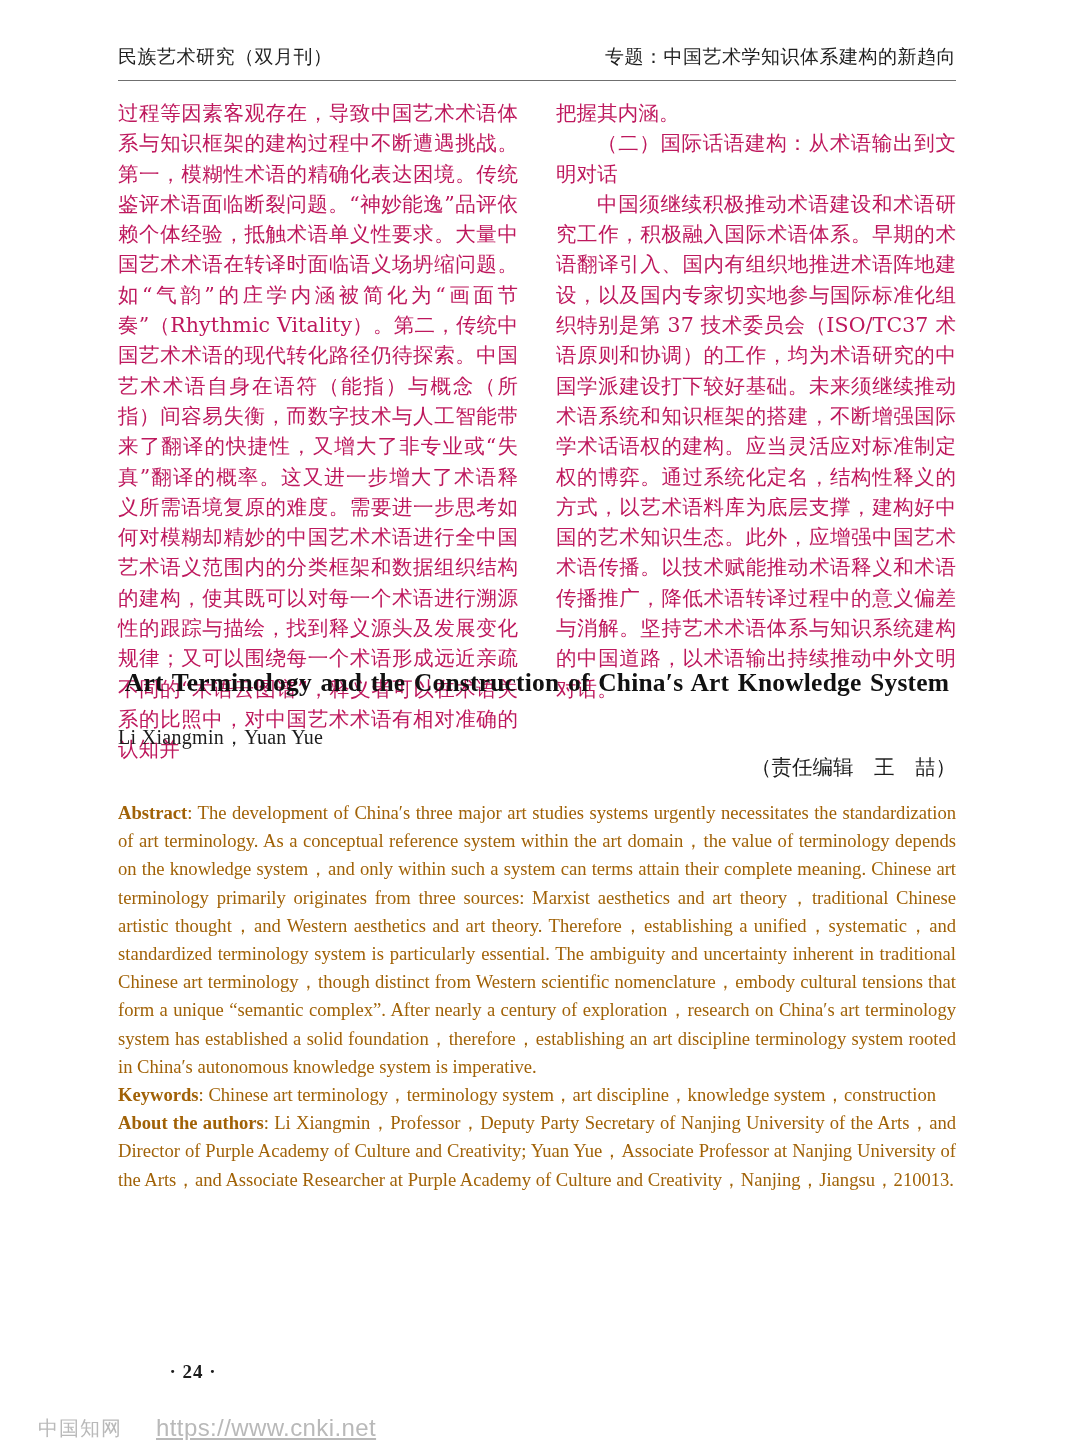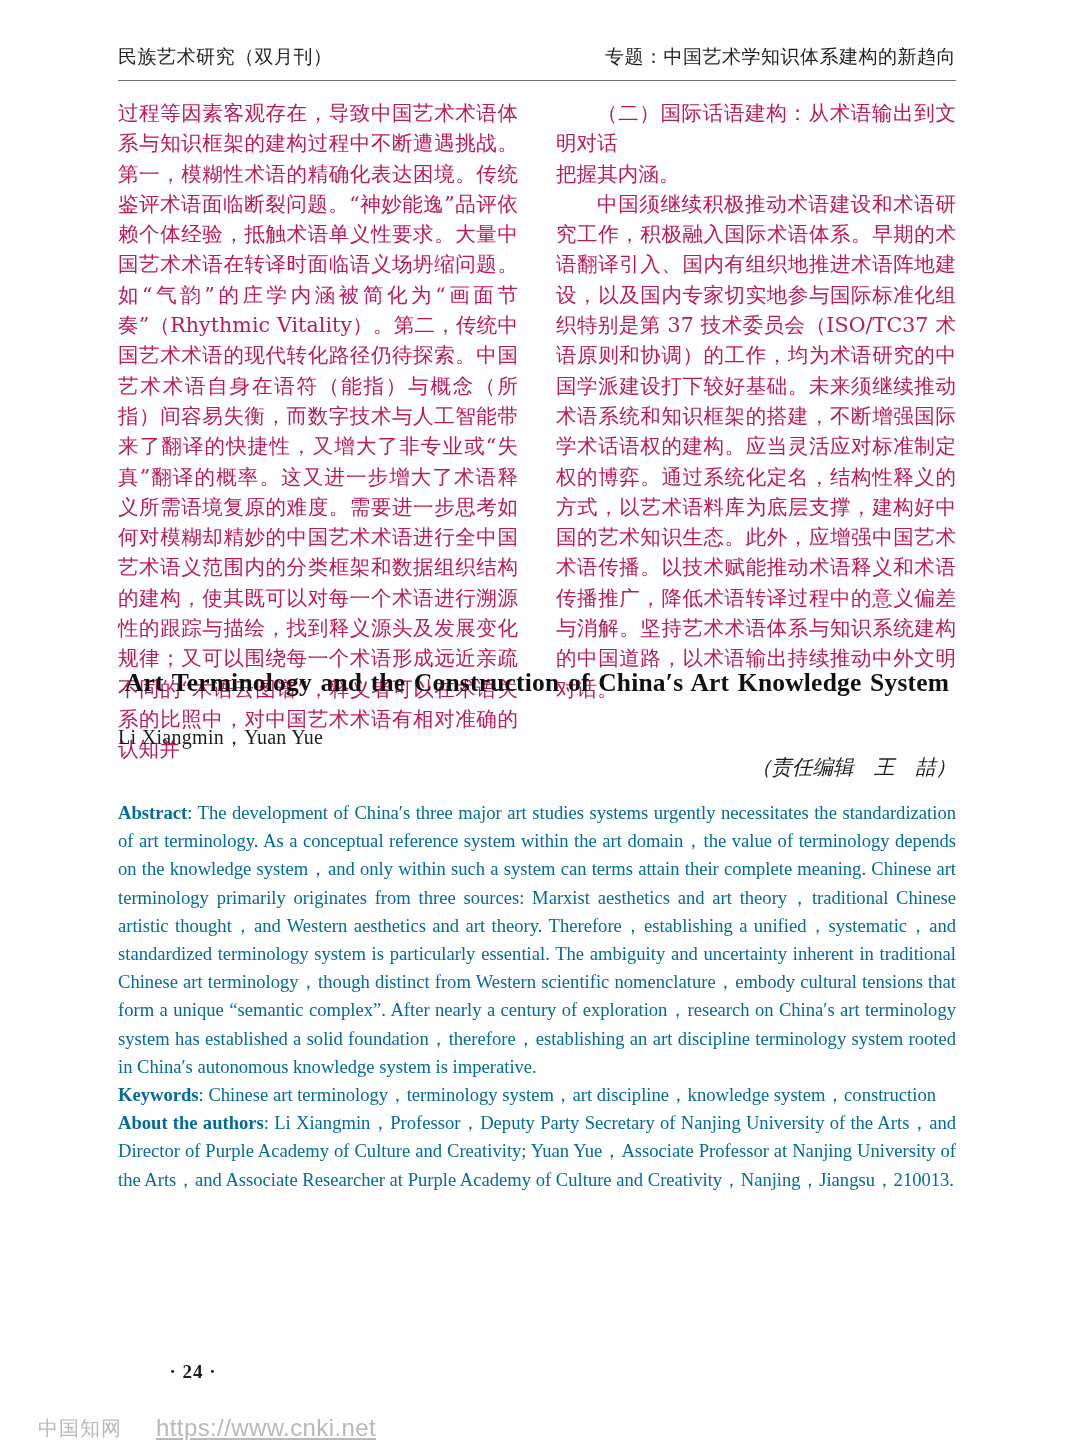--- a/index.html
+++ b/index.html
@@ -74,21 +74,20 @@
   .cn.indent { text-indent: 2em; }
 
   .editor-line {
     font-family: "DejaVu Serif", "Liberation Serif", serif;
     font-size: 20.5px;
     line-height: 30.3px;
     text-align: right;
     margin: 0;
     padding-top: 48px;
     color: #1c1c1c;
-    font-style: italic;
   }
 
   
   .en-block {
     position: absolute;
     left: 118px;
     top: 668px;
     width: 838px;
   }
   .en-title {
@@ -110,21 +109,21 @@
     letter-spacing: 0.3px;
     color: #1c1c1c;
   }
 
   .en-para {
     font-family: "Liberation Serif", "DejaVu Serif", serif;
     font-size: 18.6px;
     line-height: 28.2px;
     text-align: justify;
     margin: 0;
-    color: #0369a1;
+    color: #a16207;
   }
   .abstract-para { padding-top: 48px; }
   .lbl { font-weight: bold; }
 
   
   .folio {
     position: absolute;
     left: 118px;
     top: 1361px;
     width: 150px;
@@ -171,22 +170,22 @@
   </div>
   <div class="header-rule"></div>
 
   <div class="columns">
 
     <div class="col">
       <p class="cn">过程等因素客观存在，导致中国艺术术语体系与知识框架的建构过程中不断遭遇挑战。第一，模糊性术语的精确化表达困境。传统鉴评术语面临断裂问题。“神妙能逸”品评依赖个体经验，抵触术语单义性要求。大量中国艺术术语在转译时面临语义场坍缩问题。如“气韵”的庄学内涵被简化为“画面节奏”（Rhythmic Vitality）。第二，传统中国艺术术语的现代转化路径仍待探索。中国艺术术语自身在语符（能指）与概念（所指）间容易失衡，而数字技术与人工智能带来了翻译的快捷性，又增大了非专业或“失真”翻译的概率。这又进一步增大了术语释义所需语境复原的难度。需要进一步思考如何对模糊却精妙的中国艺术术语进行全中国艺术语义范围内的分类框架和数据组织结构的建构，使其既可以对每一个术语进行溯源性的跟踪与描绘，找到释义源头及发展变化规律；又可以围绕每一个术语形成远近亲疏不同的“术语云图谱”，释义者可以在术语关系的比照中，对中国艺术术语有相对准确的认知并</p>
     </div>
 
     <div class="col">
+      <p class="cn">把握其内涵。</p>
       <p class="cn indent">（二）国际话语建构：从术语输出到文明对话</p>
-      <p class="cn">把握其内涵。</p>
       <p class="cn indent">中国须继续积极推动术语建设和术语研究工作，积极融入国际术语体系。早期的术语翻译引入、国内有组织地推进术语阵地建设，以及国内专家切实地参与国际标准化组织特别是第 37 技术委员会（ISO/TC37 术语原则和协调）的工作，均为术语研究的中国学派建设打下较好基础。未来须继续推动术语系统和知识框架的搭建，不断增强国际学术话语权的建构。应当灵活应对标准制定权的博弈。通过系统化定名，结构性释义的方式，以艺术语料库为底层支撑，建构好中国的艺术知识生态。此外，应增强中国艺术术语传播。以技术赋能推动术语释义和术语传播推广，降低术语转译过程中的意义偏差与消解。坚持艺术术语体系与知识系统建构的中国道路，以术语输出持续推动中外文明对话。</p>
       <p class="editor-line">（责任编辑　王　喆）</p>
     </div>
 
   </div>
 
   <div class="en-block">
 
     <h1 class="en-title">Art Terminology and the Construction of China′s Art Knowledge System</h1>
     <p class="en-authors">Li Xiangmin，Yuan Yue</p>

